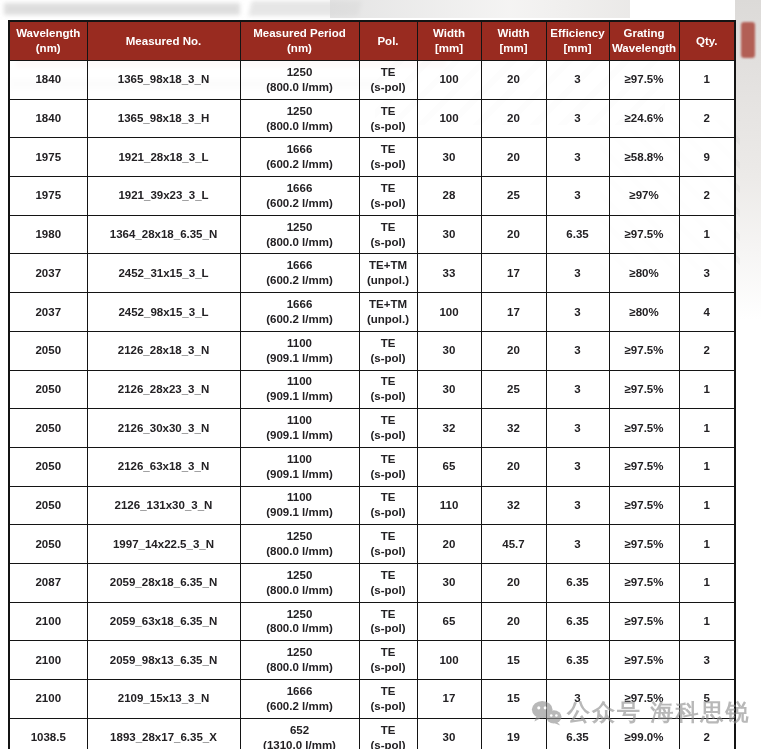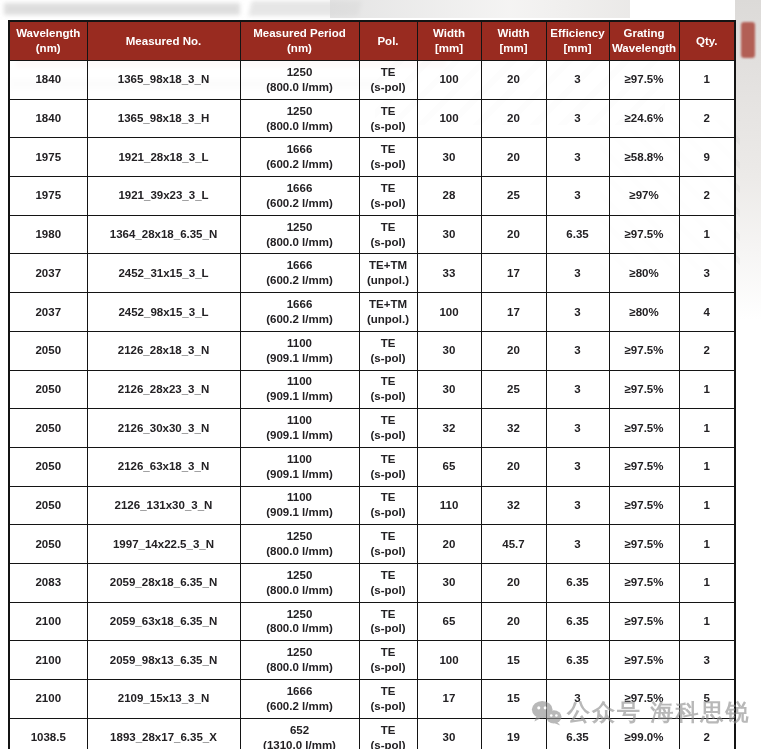--- a/index.html
+++ b/index.html
@@ -511,21 +511,21 @@
         </td>
         <td>
           <div>≥97.5%</div>
         </td>
         <td>
           <div>1</div>
         </td>
       </tr>
       <tr>
         <td>
-          <div>2083</div>
+          <div>2087</div>
         </td>
         <td>
           <div>2059_28x18_6.35_N</div>
         </td>
         <td>
           <div>1250</div>
           <div>(800.0 l/mm)</div>
         </td>
         <td>
           <div>TE</div>

